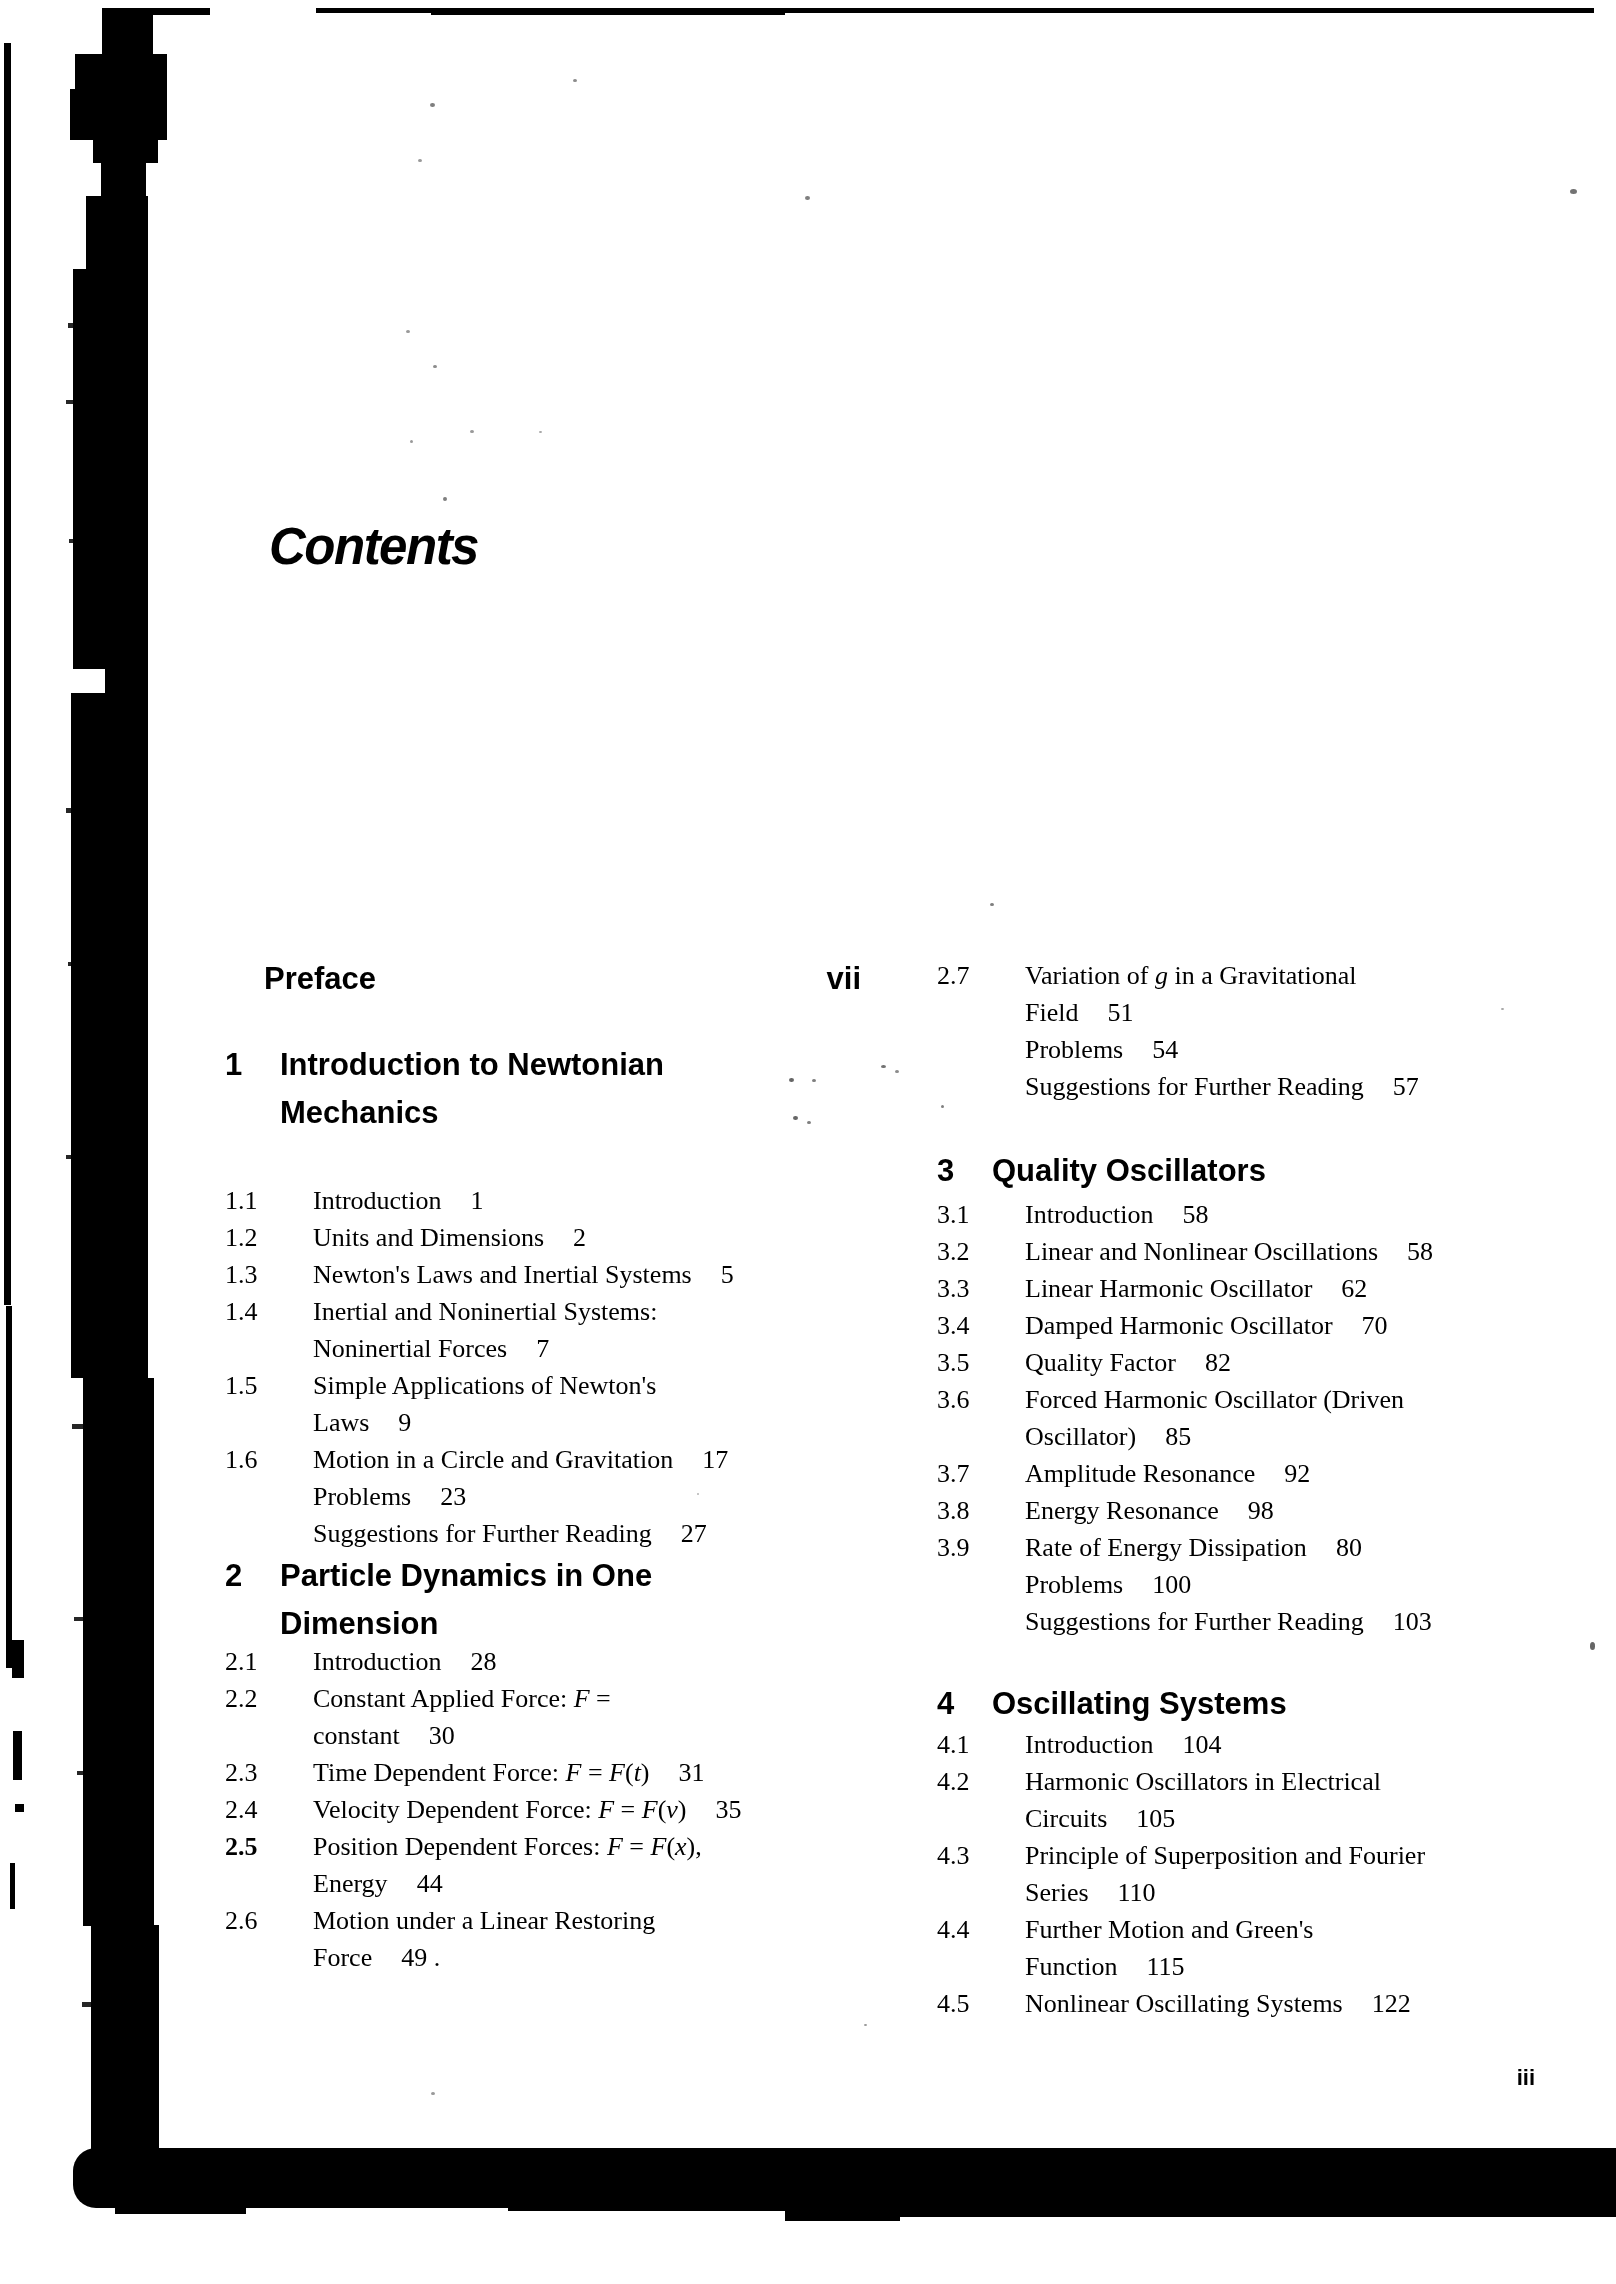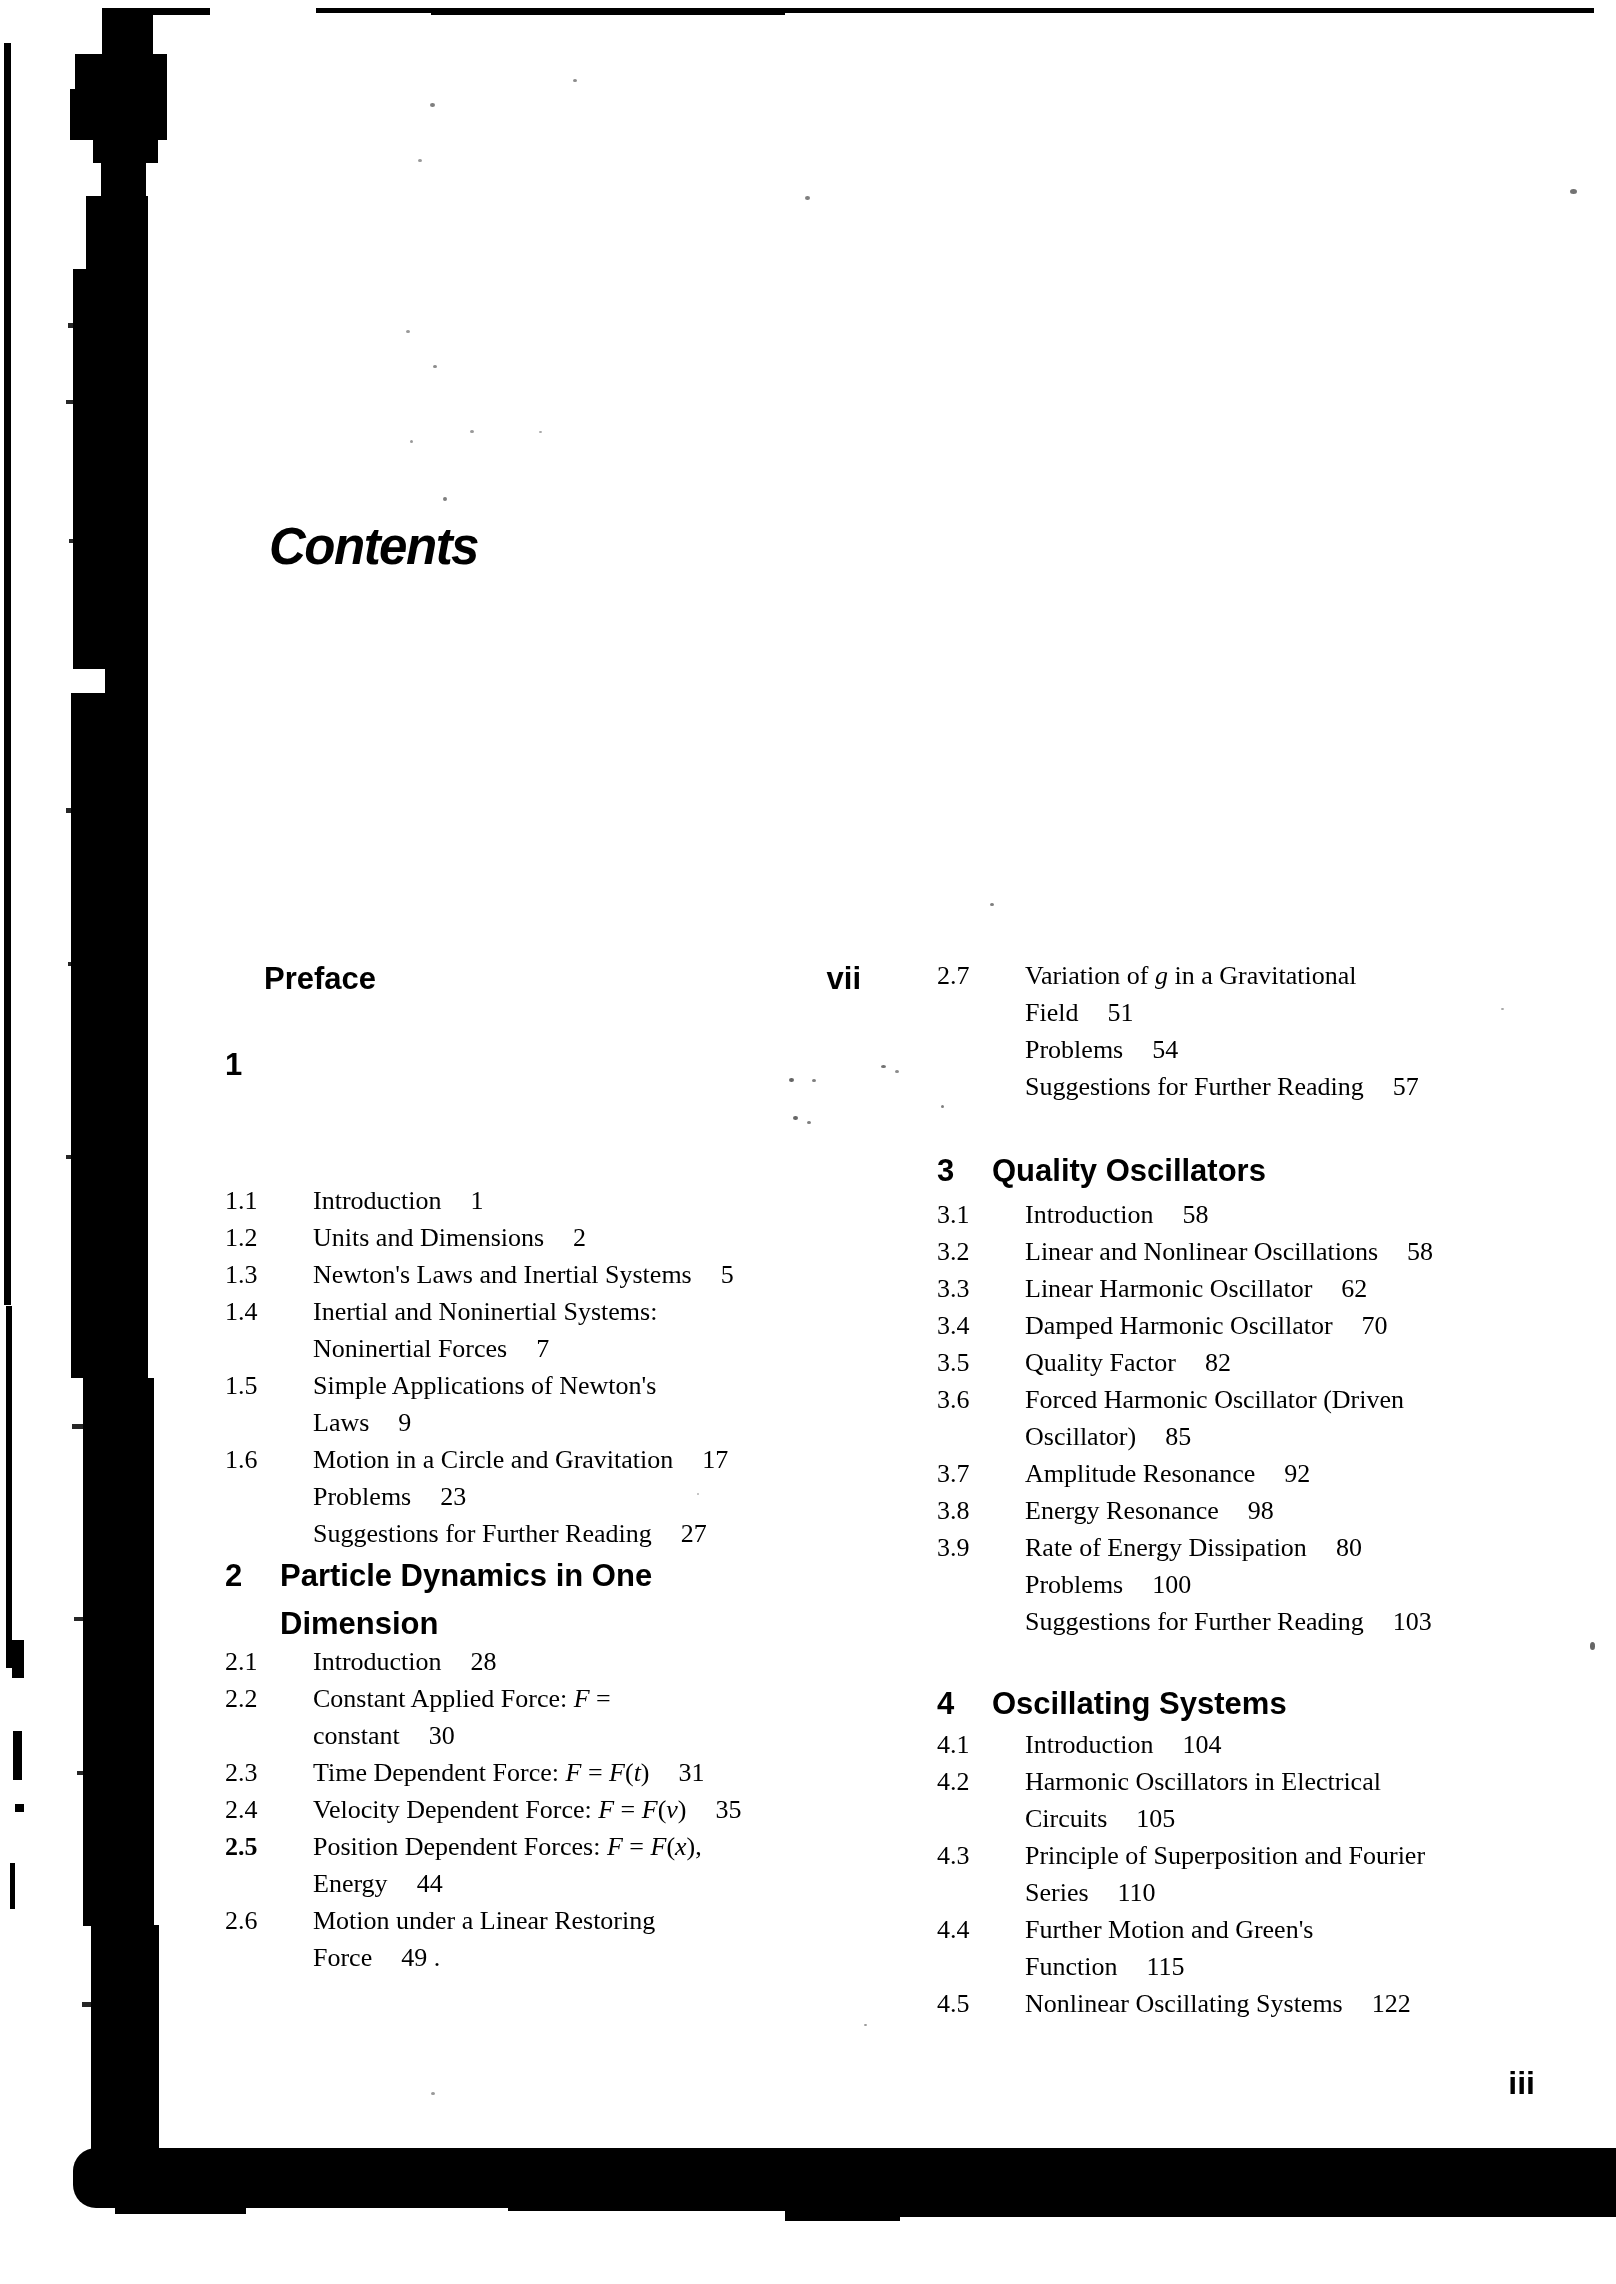--- a/index.html
+++ b/index.html
@@ -32,21 +32,21 @@
   }
   .ch-num{width:55px;flex:none;}
   .entries{position:absolute;left:0;}
   .entry{display:flex;align-items:baseline;height:37px;line-height:37px;
          font-size:26px;white-space:pre;}
   .e-num{width:88px;flex:none;}
   .e-num.bold{font-weight:bold;}
   .e-page{margin-left:29px;}
   .folio{
     position:absolute;left:1455px;top:2065px;width:80px;text-align:right;
-    font-family:"Liberation Sans", sans-serif;font-weight:bold;font-size:32px;
+    font-family:"Liberation Sans", sans-serif;font-weight:bold;font-size:22px;
   }
 </style>
 </head>
 <body>
 
 <div>
   <div class="abs ink" style="left:316px;top:7.7px;width:1278px;height:5.4px;"></div>
   <div class="abs ink" style="left:431px;top:10.8px;width:354px;height:3.8px;"></div>
   <div class="abs ink" style="left:102px;top:7.7px;width:108px;height:7px;"></div>
 </div>
@@ -124,20 +124,21 @@
 <h1 class="doc-title">Contents</h1>
 
 <div class="col" style="left:225px;top:0;">
   <div class="preface-row" style="top:961px;margin-left:39px;">
     <span>Preface</span>
     <span>vii</span>
   </div>
 
   <div class="ch-head" style="top:1041px;">
     <span class="ch-num">1</span>
+    <span><span>Introduction to Newtonian</span><br><span>Mechanics</span></span>
   </div>
   <div class="entries" style="top:1182px;">
       <div class="entry"><span class="e-num">1.1</span><span class="e-text">Introduction</span><span class="e-page">1</span></div>
       <div class="entry"><span class="e-num">1.2</span><span class="e-text">Units and Dimensions</span><span class="e-page">2</span></div>
       <div class="entry"><span class="e-num">1.3</span><span class="e-text">Newton's Laws and Inertial Systems</span><span class="e-page">5</span></div>
       <div class="entry"><span class="e-num">1.4</span><span class="e-text">Inertial and Noninertial Systems:</span></div>
       <div class="entry"><span class="e-num"></span><span class="e-text">Noninertial Forces</span><span class="e-page">7</span></div>
       <div class="entry"><span class="e-num">1.5</span><span class="e-text">Simple Applications of Newton's</span></div>
       <div class="entry"><span class="e-num"></span><span class="e-text">Laws</span><span class="e-page">9</span></div>
       <div class="entry"><span class="e-num">1.6</span><span class="e-text">Motion in a Circle and Gravitation</span><span class="e-page">17</span></div>

